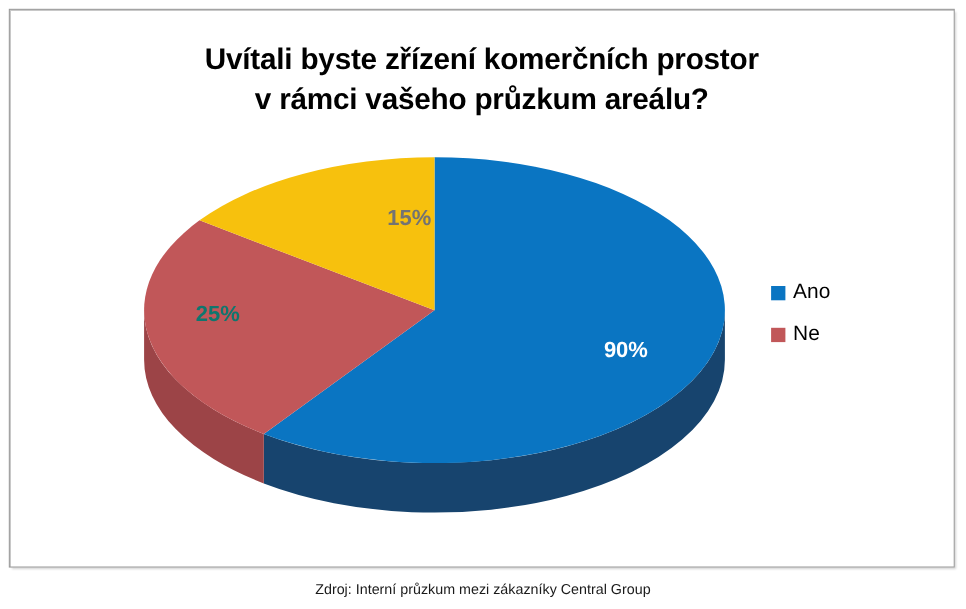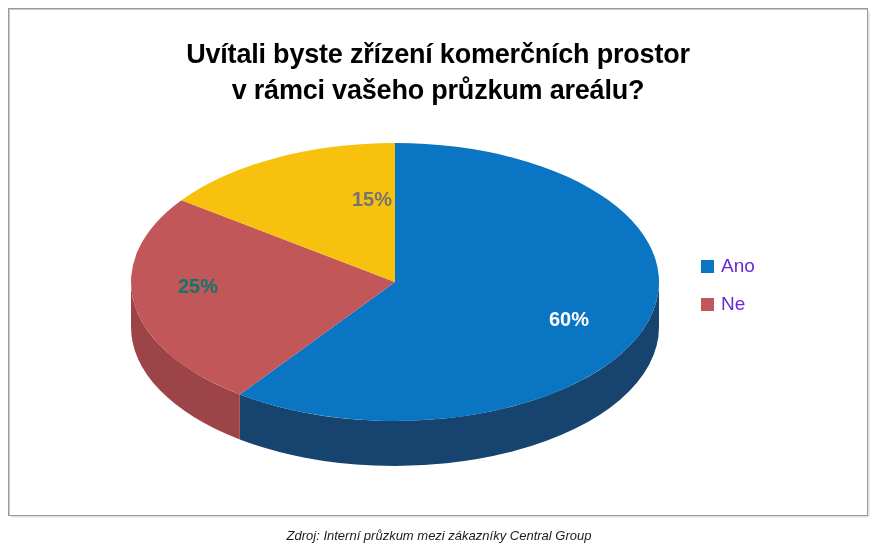--- a/index.html
+++ b/index.html
@@ -87,33 +87,32 @@
     height: 38px;
   }
   .legend-swatch {
     width: 13px;
     height: 13px;
     margin-right: 7px;
     flex: 0 0 auto;
   }
   .legend-label {
     font-size: 19px;
-    color: #6d28d9;
+    color: #000000;
     white-space: nowrap;
   }
 
   
   #footer-note {
     position: absolute;
     left: 0;
     top: 528px;
     width: 100%;
     text-align: center;
     font-size: 13px;
-    font-style: italic;
     color: #1a1a1a;
   }
 </style>
 </head>
 <body>
 
 <div id="chart-frame">
 
   <div id="chart-title">
     <span class="line">Uvítali byste zřízení komerčních prostor</span>
@@ -134,21 +133,21 @@
           <path d="M 130.82469339478712 255.4533622181177 A 264 139 0 0 1 22 143.00000000000003 L 22 188.00000000000003 A 264 139 0 0 0 130.82469339478712 300.4533622181177 Z" fill="#9c4447"></path>
         </g>
 
       <g>
           <path d="M 286 143 L 286 4 A 264 139 0 1 1 130.82469339478712 255.4533622181177 Z" fill="#0a75c2"></path>
           <path d="M 286 143 L 130.82469339478712 255.4533622181177 A 264 139 0 0 1 72.41951348501385 61.29784993134625 Z" fill="#c15759"></path>
           <path d="M 286 143 L 72.41951348501385 61.29784993134625 A 264 139 0 0 1 285.99999999999994 4 Z" fill="#f7c10d"></path>
         </g>
     </svg>
 
-    <div class="data-label" id="label-ano">60%</div>
+    <div class="data-label" id="label-ano">90%</div>
     <div class="data-label" id="label-ne">25%</div>
     <div class="data-label" id="label-nevim">15%</div>
   </div>
 
   <div id="legend">
     <div class="legend-item">
       <span class="legend-swatch" style="background:#0a75c2"></span>
       <span class="legend-label">Ano</span>
     </div>
     <div class="legend-item">

